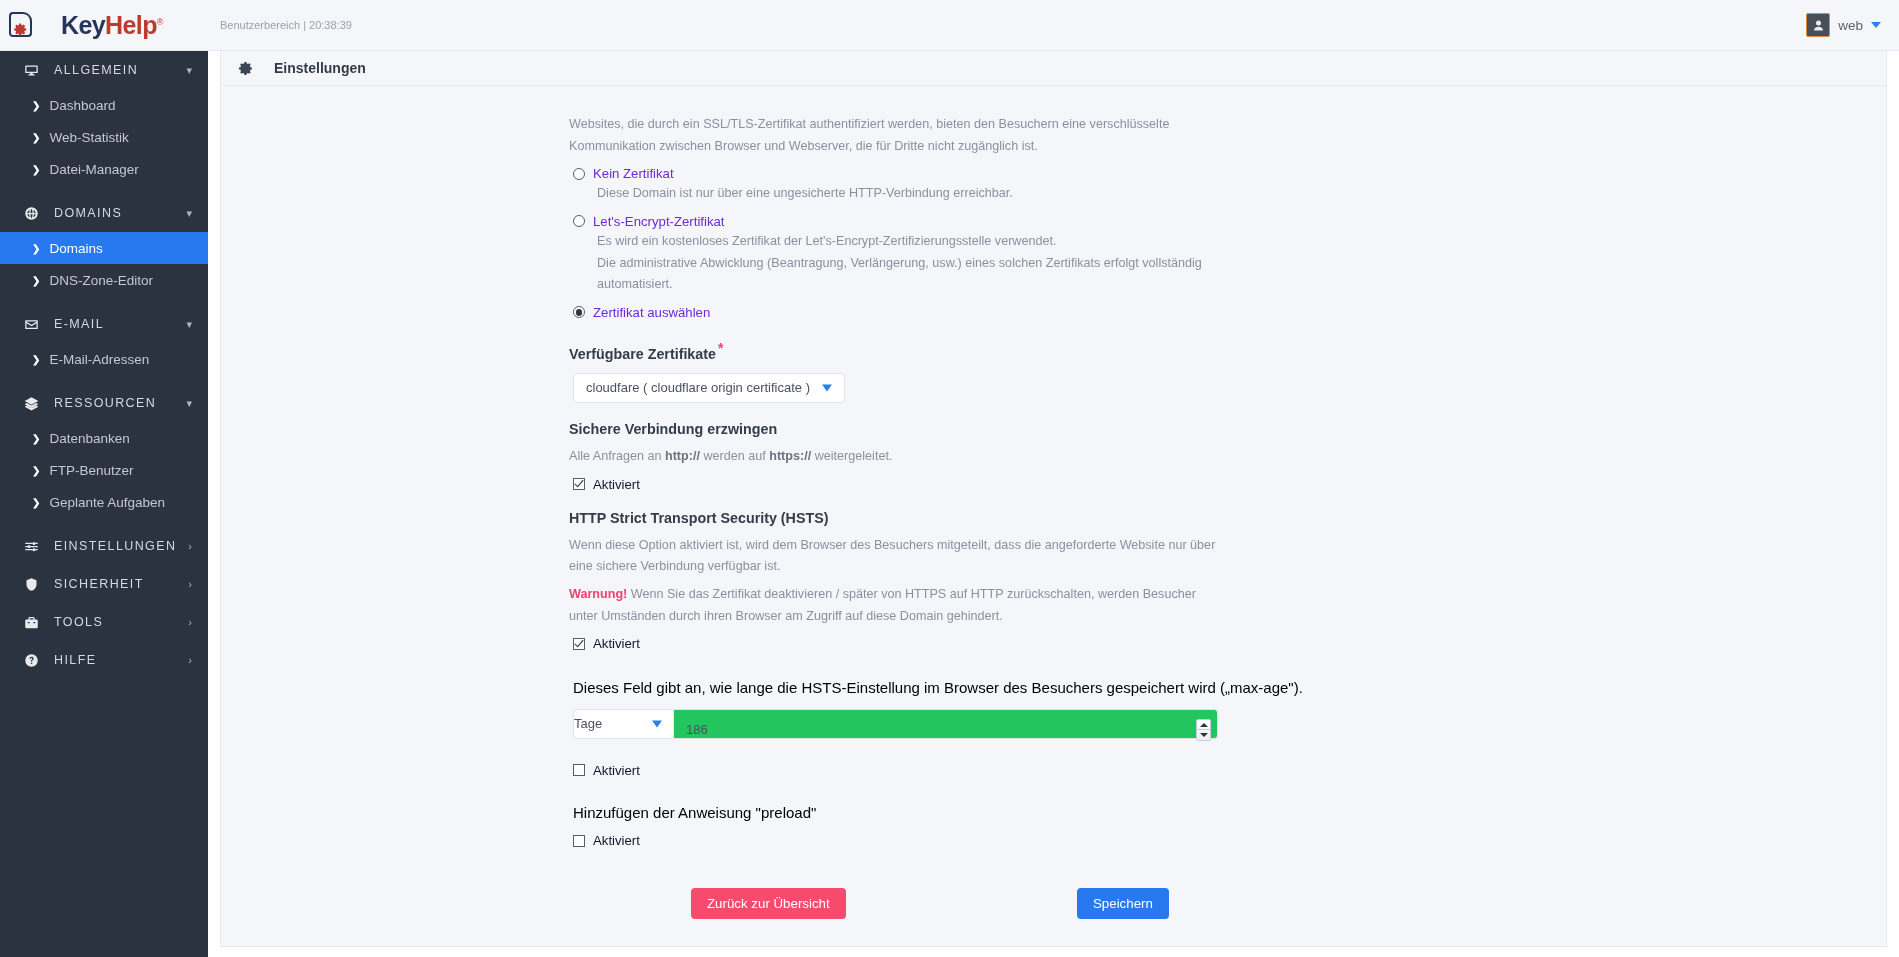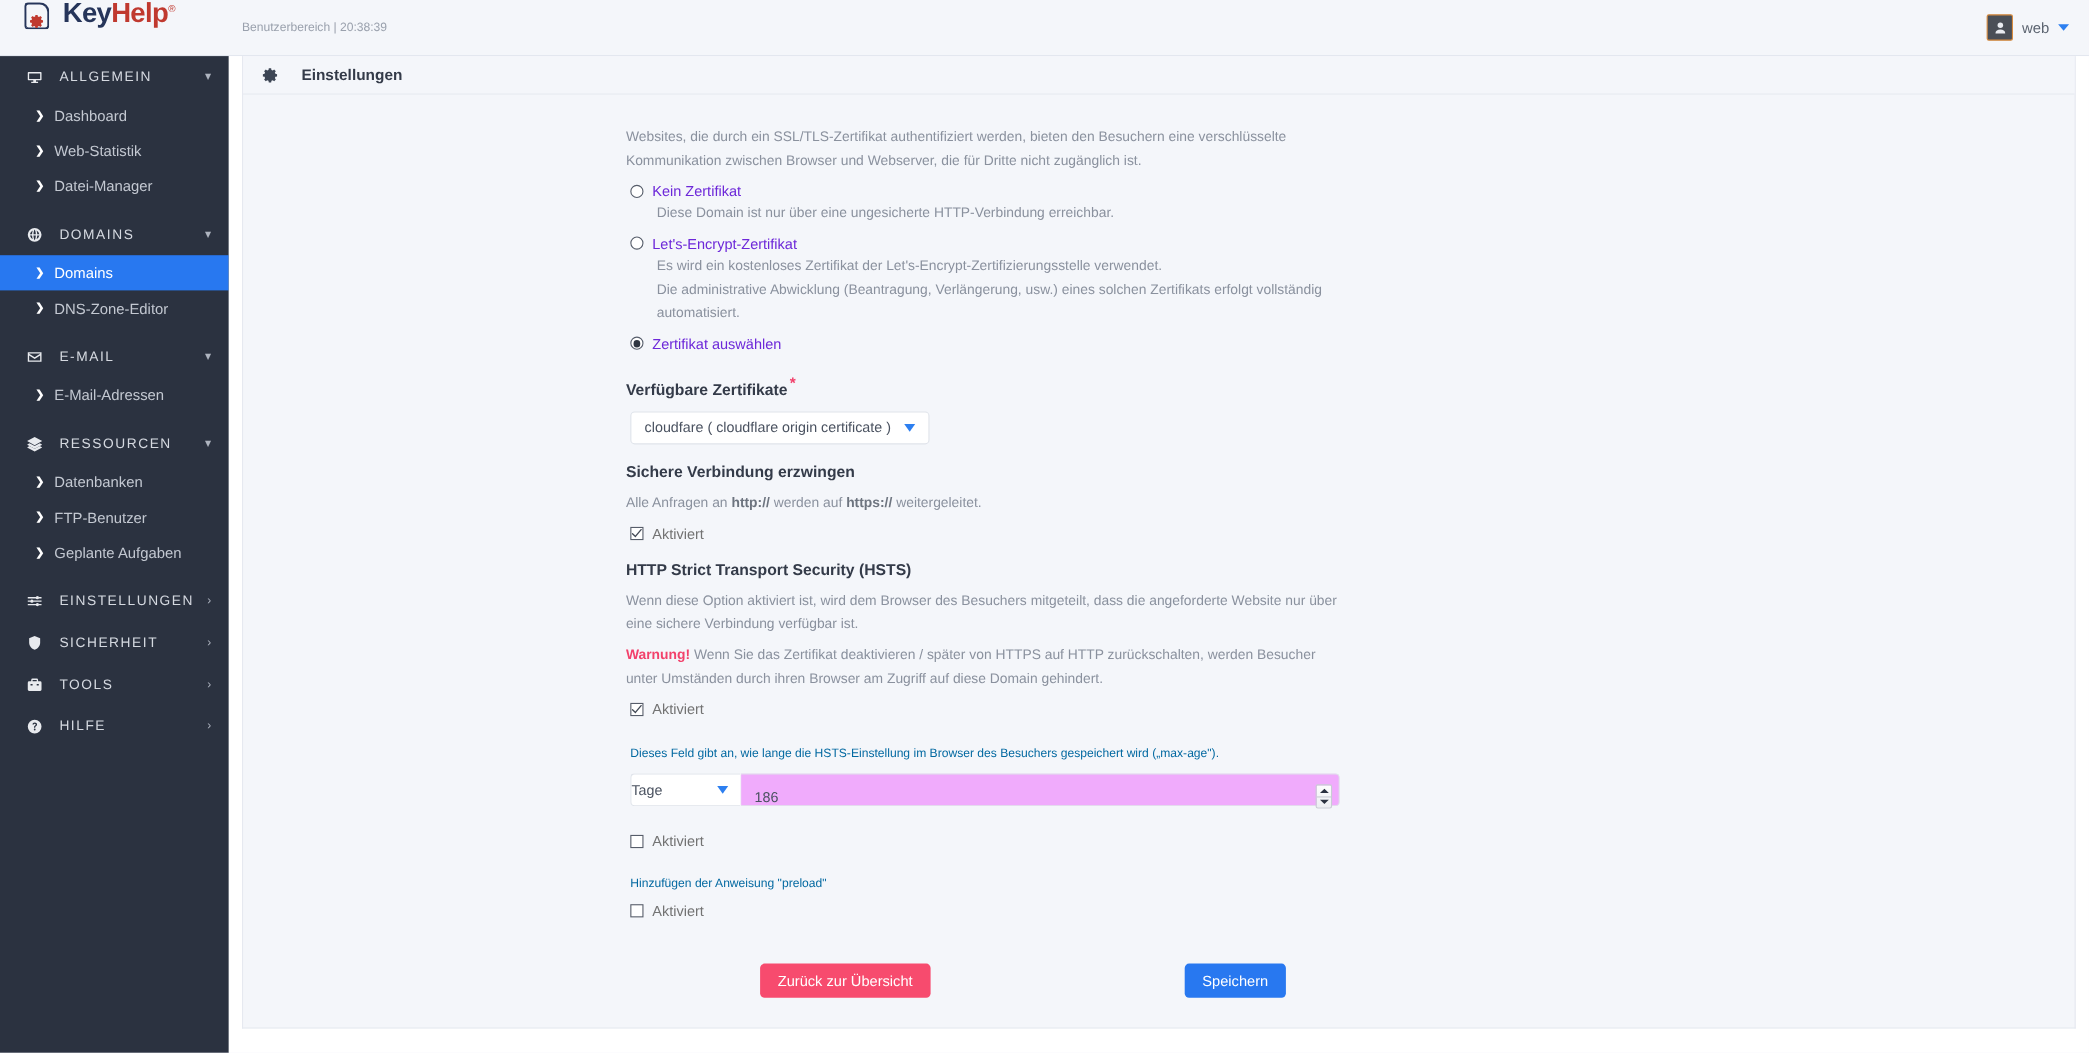--- a/index.html
+++ b/index.html
@@ -15,21 +15,21 @@
   
   .topbar {
     position: absolute; top: 0; left: 0;
     width: 1899px; height: 51px;
     background: #f4f6fa;
     border-bottom: 1px solid #e3e7ef;
     display: flex; align-items: center;
   }
   .logo-wrap {
     width: 208px; height: 51px;
-    display: flex; padding-left: 20px;
+    display: flex; align-items: center; padding-left: 7px; gap: 17px;
   }
   .logo-mark {
     width: 30px; height: 30px; position: relative; margin-right: 7px; flex: none;
   }
   .logo-mark .sheet {
     position: absolute; left: 2px; top: 2px;
     width: 23px; height: 25px;
     border: 2.3px solid #26355a;
     border-radius: 4px 9px 4px 4px;
     border-right-color: transparent;
@@ -167,21 +167,21 @@
     margin: 0 0 0 28px; max-width: 660px;
   }
 
   .chk-row { display: flex; align-items: center; margin: 9px 0 0 4px; }
   .chk {
     width: 12px; height: 12px; border: 1.4px solid #565d6a;
     margin-right: 8px; flex: none; background: #fff;
     display: flex; align-items: center; justify-content: center;
   }
   .chk svg { display: block; }
-  .chk-label { font-size: 13.2px; color: #737373; }
+  .chk-label { font-size: 13.2px; color: #0f172a; }
 
   .sel-wrap { margin: 10px 0 0 4px; }
   select.styled, .fake-select {
     appearance: none; -webkit-appearance: none;
     border: 1px solid #dfe3ea; background: #ffffff;
     border-radius: 4px; height: 30px;
     font-size: 13px; color: #4a5260;
     font-family: "Liberation Sans", sans-serif;
     padding: 0 34px 0 12px;
     display: inline-flex; align-items: center;
@@ -190,39 +190,39 @@
   .sel-box { position: relative; display: inline-block; }
   .sel-chev {
     position: absolute; right: 13px; top: 50%; transform: translateY(-50%);
     pointer-events: none; width: 0; height: 0;
     border-left: 5.5px solid transparent; border-right: 5.5px solid transparent;
     border-top: 7px solid #2d7ff0;
   }
 
   .sec-gap { height: 18px; }
   .sub-desc {
-    font-size: 11px; color: #0369a1; line-height: 1.7;
+    font-size: 15px; color: #000000; line-height: 1.7;
     margin: 0 0 8px 4px;
   }
 
   .input-group {
     display: flex; align-items: stretch; margin: 0 0 0 4px;
     width: 645px; height: 30px;
   }
   .ig-select {
     border: 1px solid #dfe3ea; border-right: none;
     border-radius: 4px 0 0 4px; background: #ffffff;
     width: 100px; position: relative;
     display: flex; align-items: center; 
     font-size: 13px; color: #4a5260; cursor: pointer;
   }
   .ig-select .sel-chev { right: 11px; }
   .ig-input {
     flex: 1; border: 1px solid #dfe3ea; border-left: 1px solid #eceff4;
-    border-radius: 0 4px 4px 0; background: #f0abfc;
+    border-radius: 0 4px 4px 0; background: #22c55e;
     display: flex; align-items: center; padding: 12px 4px 0 12px;
     font-size: 13px; color: #4a5260;
   }
   .ig-value { flex: 1; }
   .spinner {
     width: 15px; height: 22px; display: flex; flex-direction: column;
     border: 1px solid #c8ccd4; border-radius: 2px; overflow: hidden;
     background: linear-gradient(#fdfdfd,#eceef2); flex: none; margin-right: 2px;
   }
   .spinner div {

